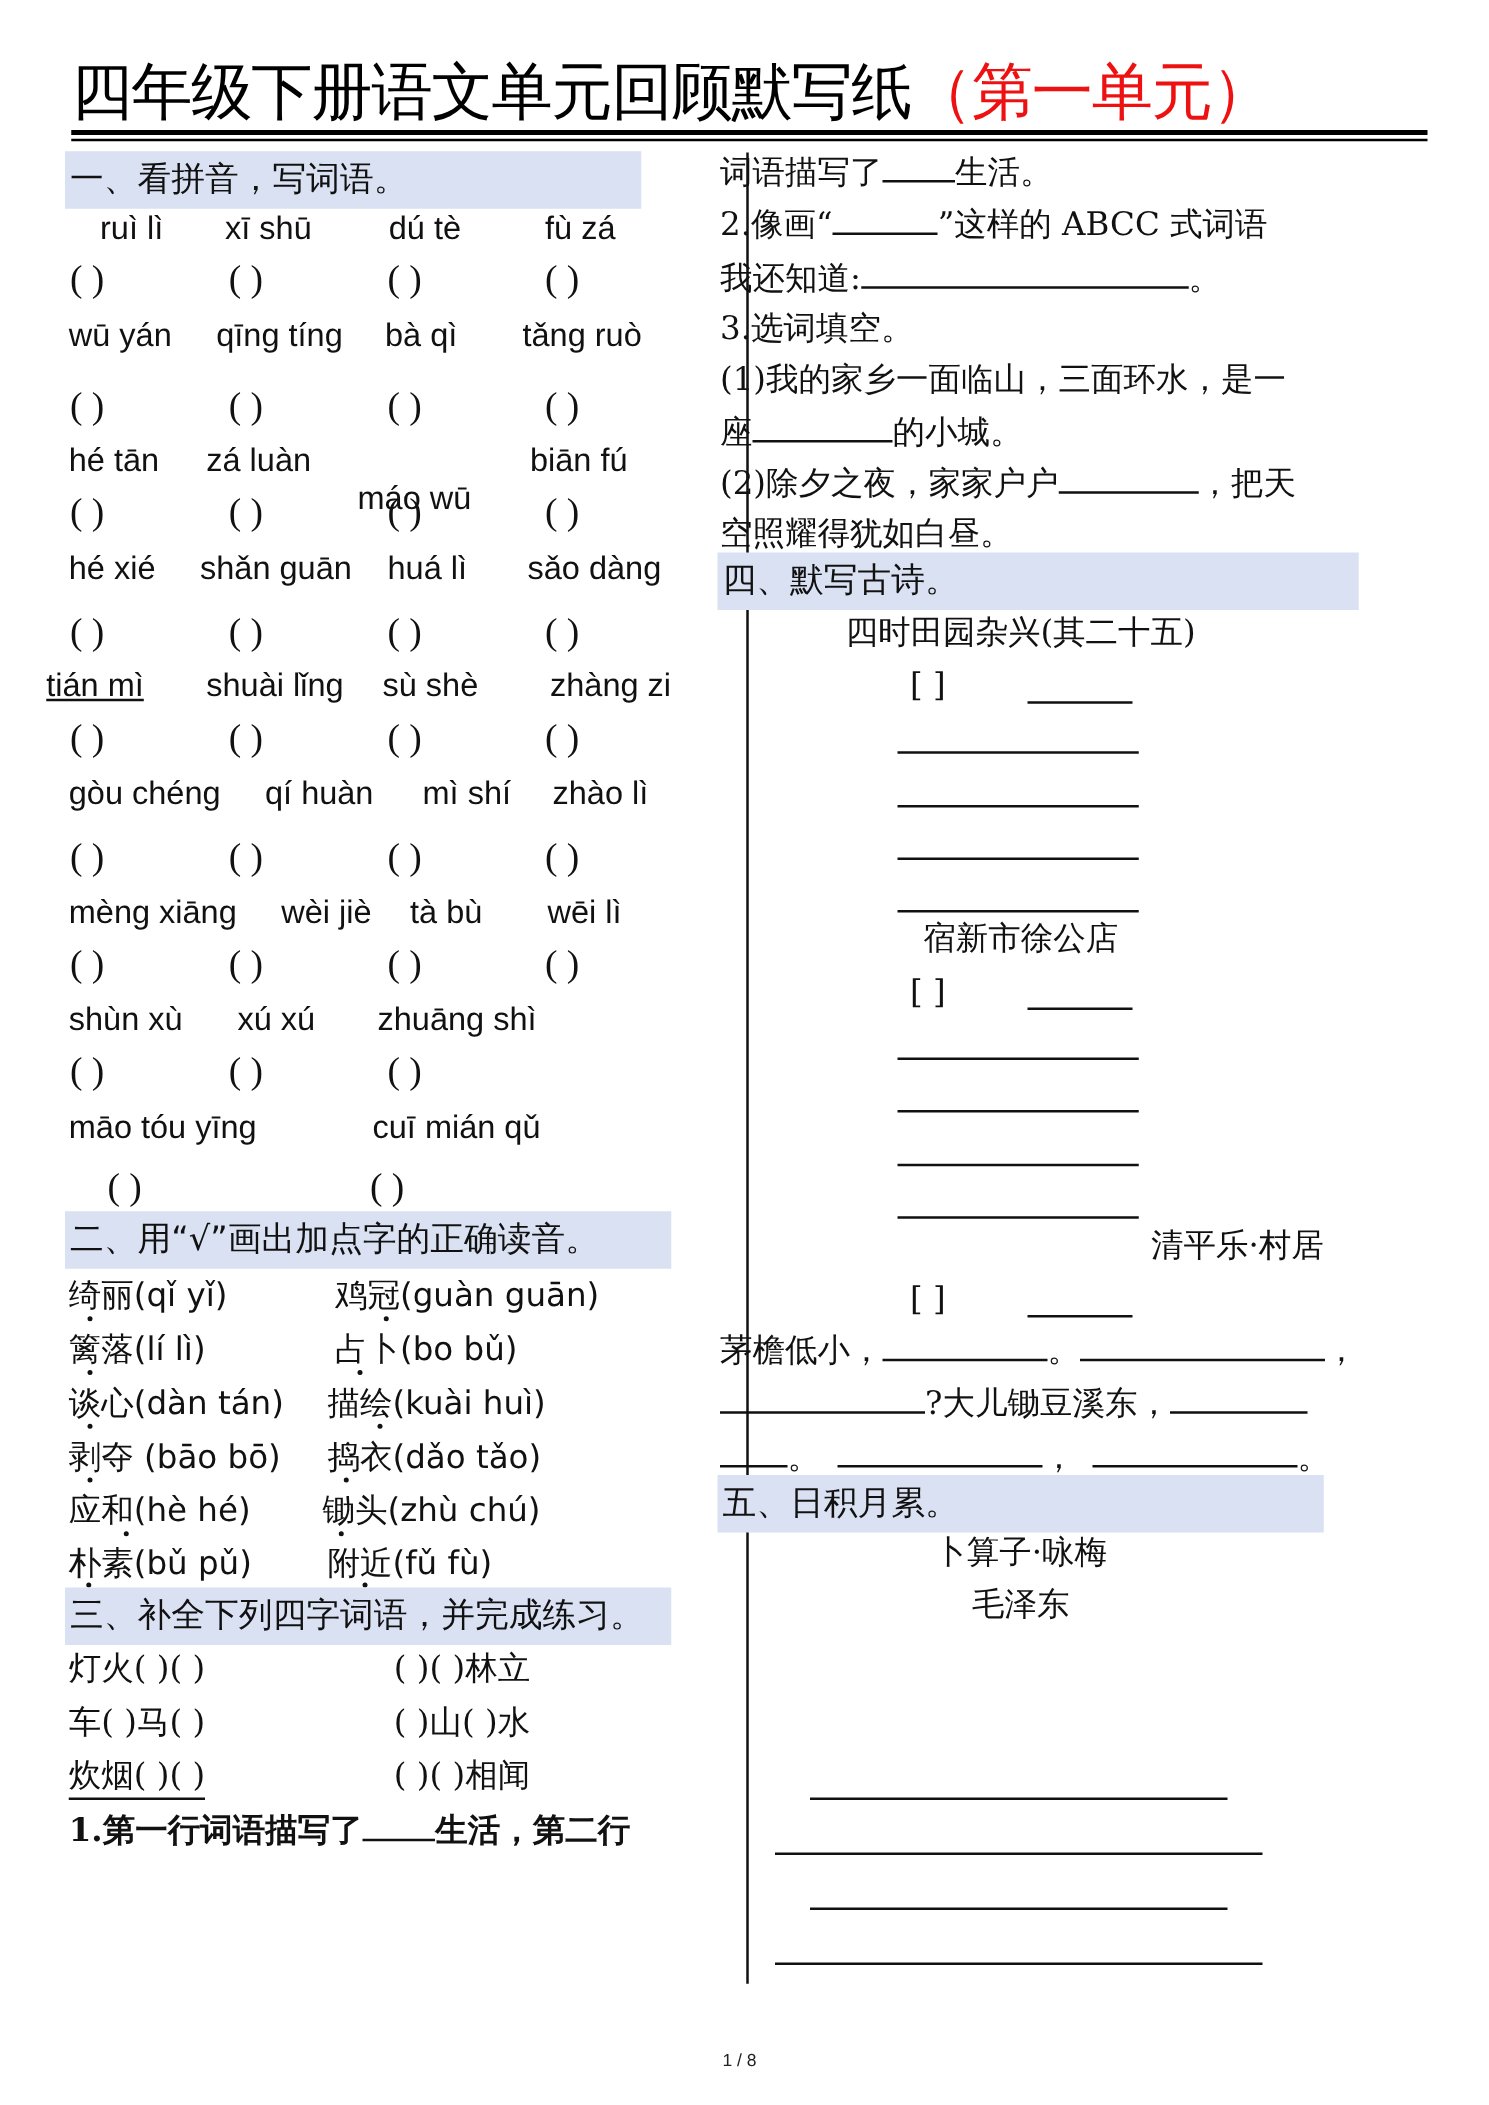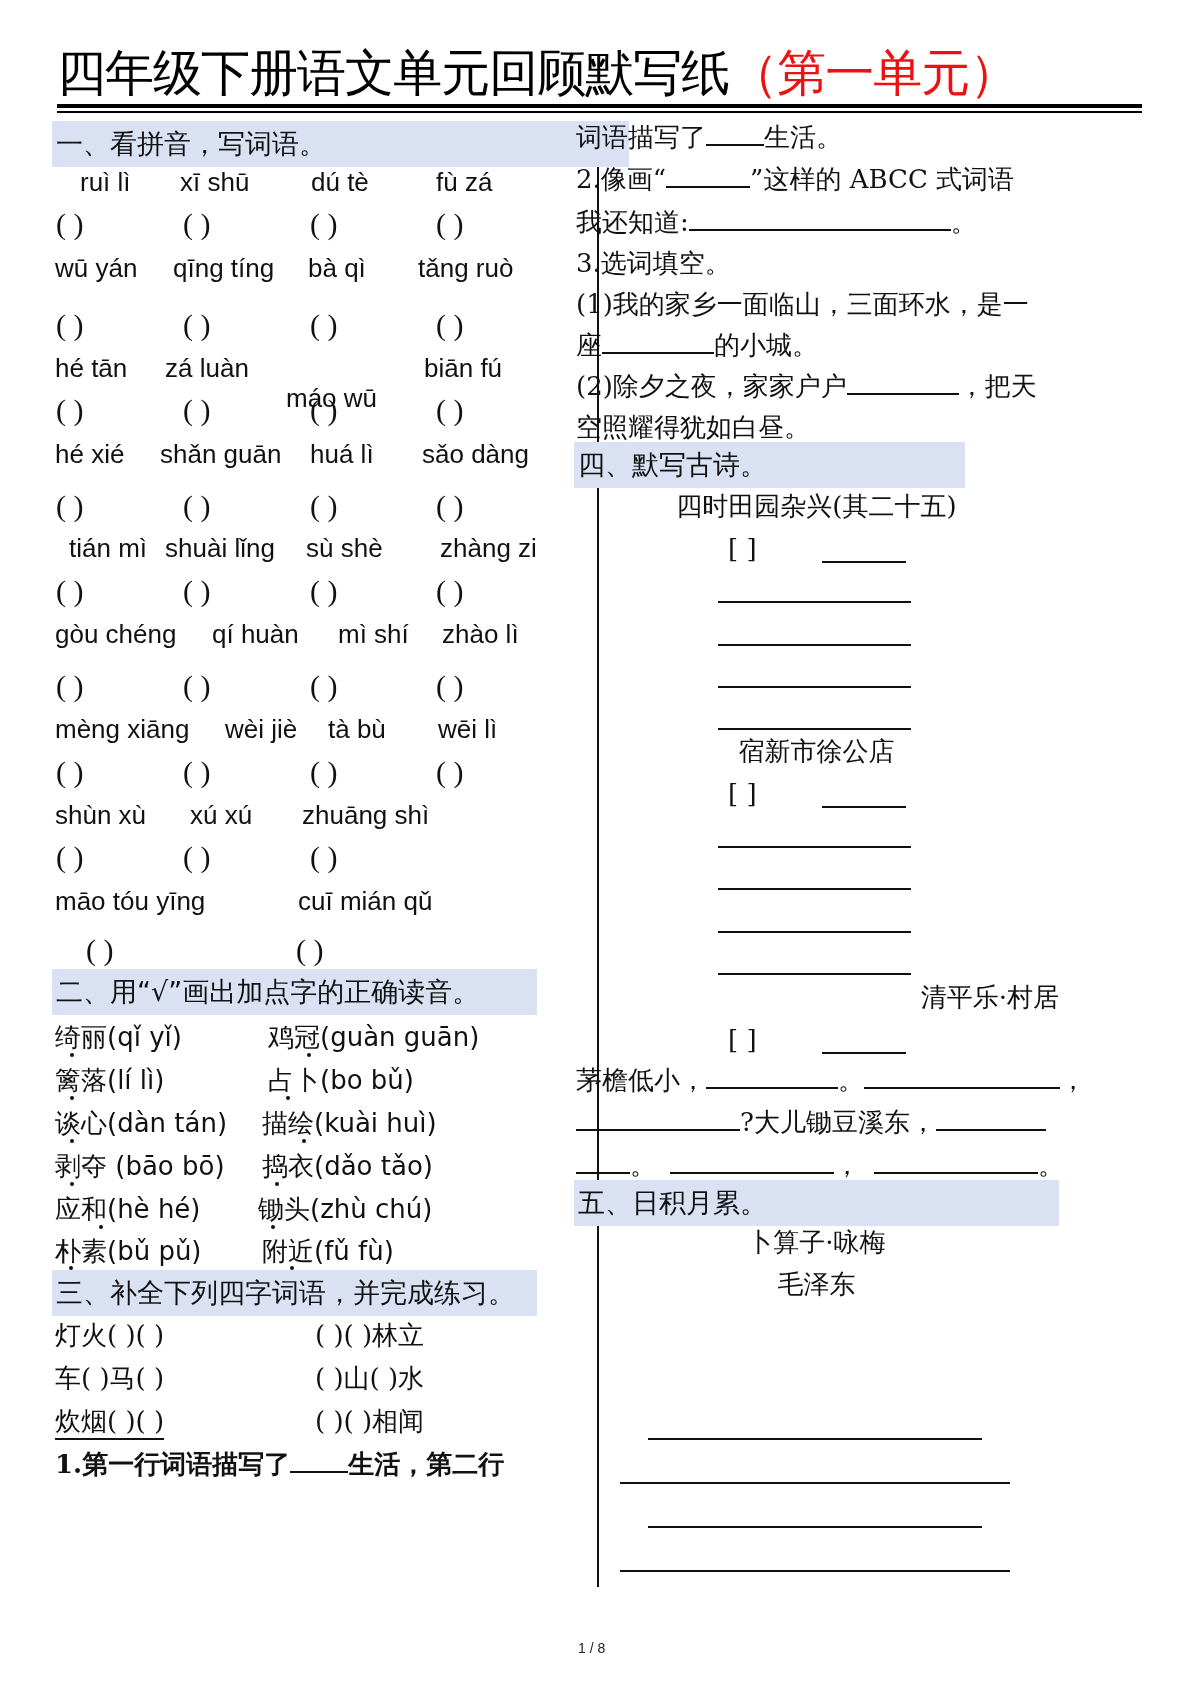--- a/index.html
+++ b/index.html
@@ -34,21 +34,21 @@
   .pagenum { position: absolute; left: 578px; top: 1640px; font-family: "Liberation Sans", sans-serif; font-size: 14px; color: #222; }
 </style>
 </head>
 <body>
 
 <div class="title"><span>四年级下册语文单元回顾默写纸</span><span class="red">（第一单元）</span></div>
 <div class="rule1"></div>
 <div class="rule2"></div>
 <div class="divider"></div>
 
-<div class="sec-head" style="left:52px;top:121px;width:577px;">一、看拼音，写词语。</div>
+<div class="sec-head" style="left:52px;top:121px;width:461px;">一、看拼音，写词语。</div>
 
 <div class="py" style="left:80px;top:166px;">ruì  lì</div>
 <div class="py" style="left:180px;top:166px;">xī  shū</div>
 <div class="py" style="left:311px;top:166px;">dú  tè</div>
 <div class="py" style="left:436px;top:166px;">fù  zá</div>
 
 <div class="paren" style="left:56px;top:207px;">(          )</div>
 <div class="paren" style="left:183px;top:207px;">(          )</div>
 <div class="paren" style="left:310px;top:207px;">(          )</div>
 <div class="paren" style="left:436px;top:207px;">(          )</div>
@@ -73,21 +73,21 @@
 
 <div class="py" style="left:55px;top:438px;">hé  xié</div>
 <div class="py" style="left:160px;top:438px;">shǎn guān</div>
 <div class="py" style="left:310px;top:438px;">huá  lì</div>
 <div class="py" style="left:422px;top:438px;">sǎo dàng</div>
 <div class="paren" style="left:56px;top:489px;">(          )</div>
 <div class="paren" style="left:183px;top:489px;">(          )</div>
 <div class="paren" style="left:310px;top:489px;">(          )</div>
 <div class="paren" style="left:436px;top:489px;">(          )</div>
 
-<div class="py" style="left:69px;top:532px;">tián mì</div>
+<div class="py" style="left:37px;top:532px;text-decoration:underline;">tián mì</div>
 <div class="py" style="left:165px;top:532px;">shuài lǐng</div>
 <div class="py" style="left:306px;top:532px;">sù  shè</div>
 <div class="py" style="left:416px;top:532px;margin-left:24px;">zhàng zi</div>
 <div class="paren" style="left:56px;top:574px;">(          )</div>
 <div class="paren" style="left:183px;top:574px;">(          )</div>
 <div class="paren" style="left:310px;top:574px;">(          )</div>
 <div class="paren" style="left:436px;top:574px;">(          )</div>
 
 <div class="py" style="left:55px;top:618px;">gòu chéng</div>
 <div class="py" style="left:212px;top:618px;">qí  huàn</div>
@@ -162,21 +162,21 @@
 
 <div class="txt serif" style="left:576px;top:162px;"><span>2.像画“</span><span class="blank" style="width:84px;"></span><span>”这样的 ABCC 式词语</span></div>
 <div class="txt serif" style="left:576px;top:205px;"><span>我还知道:</span><span class="blank" style="width:262px;"></span><span>。</span></div>
 
 <div class="txt serif" style="left:576px;top:246px;">3.选词填空。</div>
 <div class="txt serif" style="left:576px;top:287px;">(1)我的家乡一面临山，三面环水，是一</div>
 <div class="txt serif" style="left:576px;top:328px;"><span>座</span><span class="blank" style="width:112px;"></span><span>的小城。</span></div>
 <div class="txt serif" style="left:576px;top:369px;"><span>(2)除夕之夜，家家户户</span><span class="blank" style="width:112px;"></span><span>，把天</span></div>
 <div class="txt serif" style="left:576px;top:410px;">空照耀得犹如白昼。</div>
 
-<div class="sec-head" style="left:574px;top:442px;width:391px;">四、默写古诗。</div>
+<div class="sec-head" style="left:574px;top:442px;width:513px;">四、默写古诗。</div>
 
 <div class="txt serif center" style="left:574px;top:489px;width:485px;">四时田园杂兴(其二十五)</div>
 <div class="txt serif" style="left:728px;top:532px;">[        ]</div>
 <div class="line" style="left:822px;top:561px;width:84px;"></div>
 <div class="line" style="left:718px;top:601px;width:193px;"></div>
 <div class="line" style="left:718px;top:644px;width:193px;"></div>
 <div class="line" style="left:718px;top:686px;width:193px;"></div>
 <div class="line" style="left:718px;top:728px;width:193px;"></div>
 
 <div class="txt serif center" style="left:574px;top:734px;width:485px;">宿新市徐公店</div>

